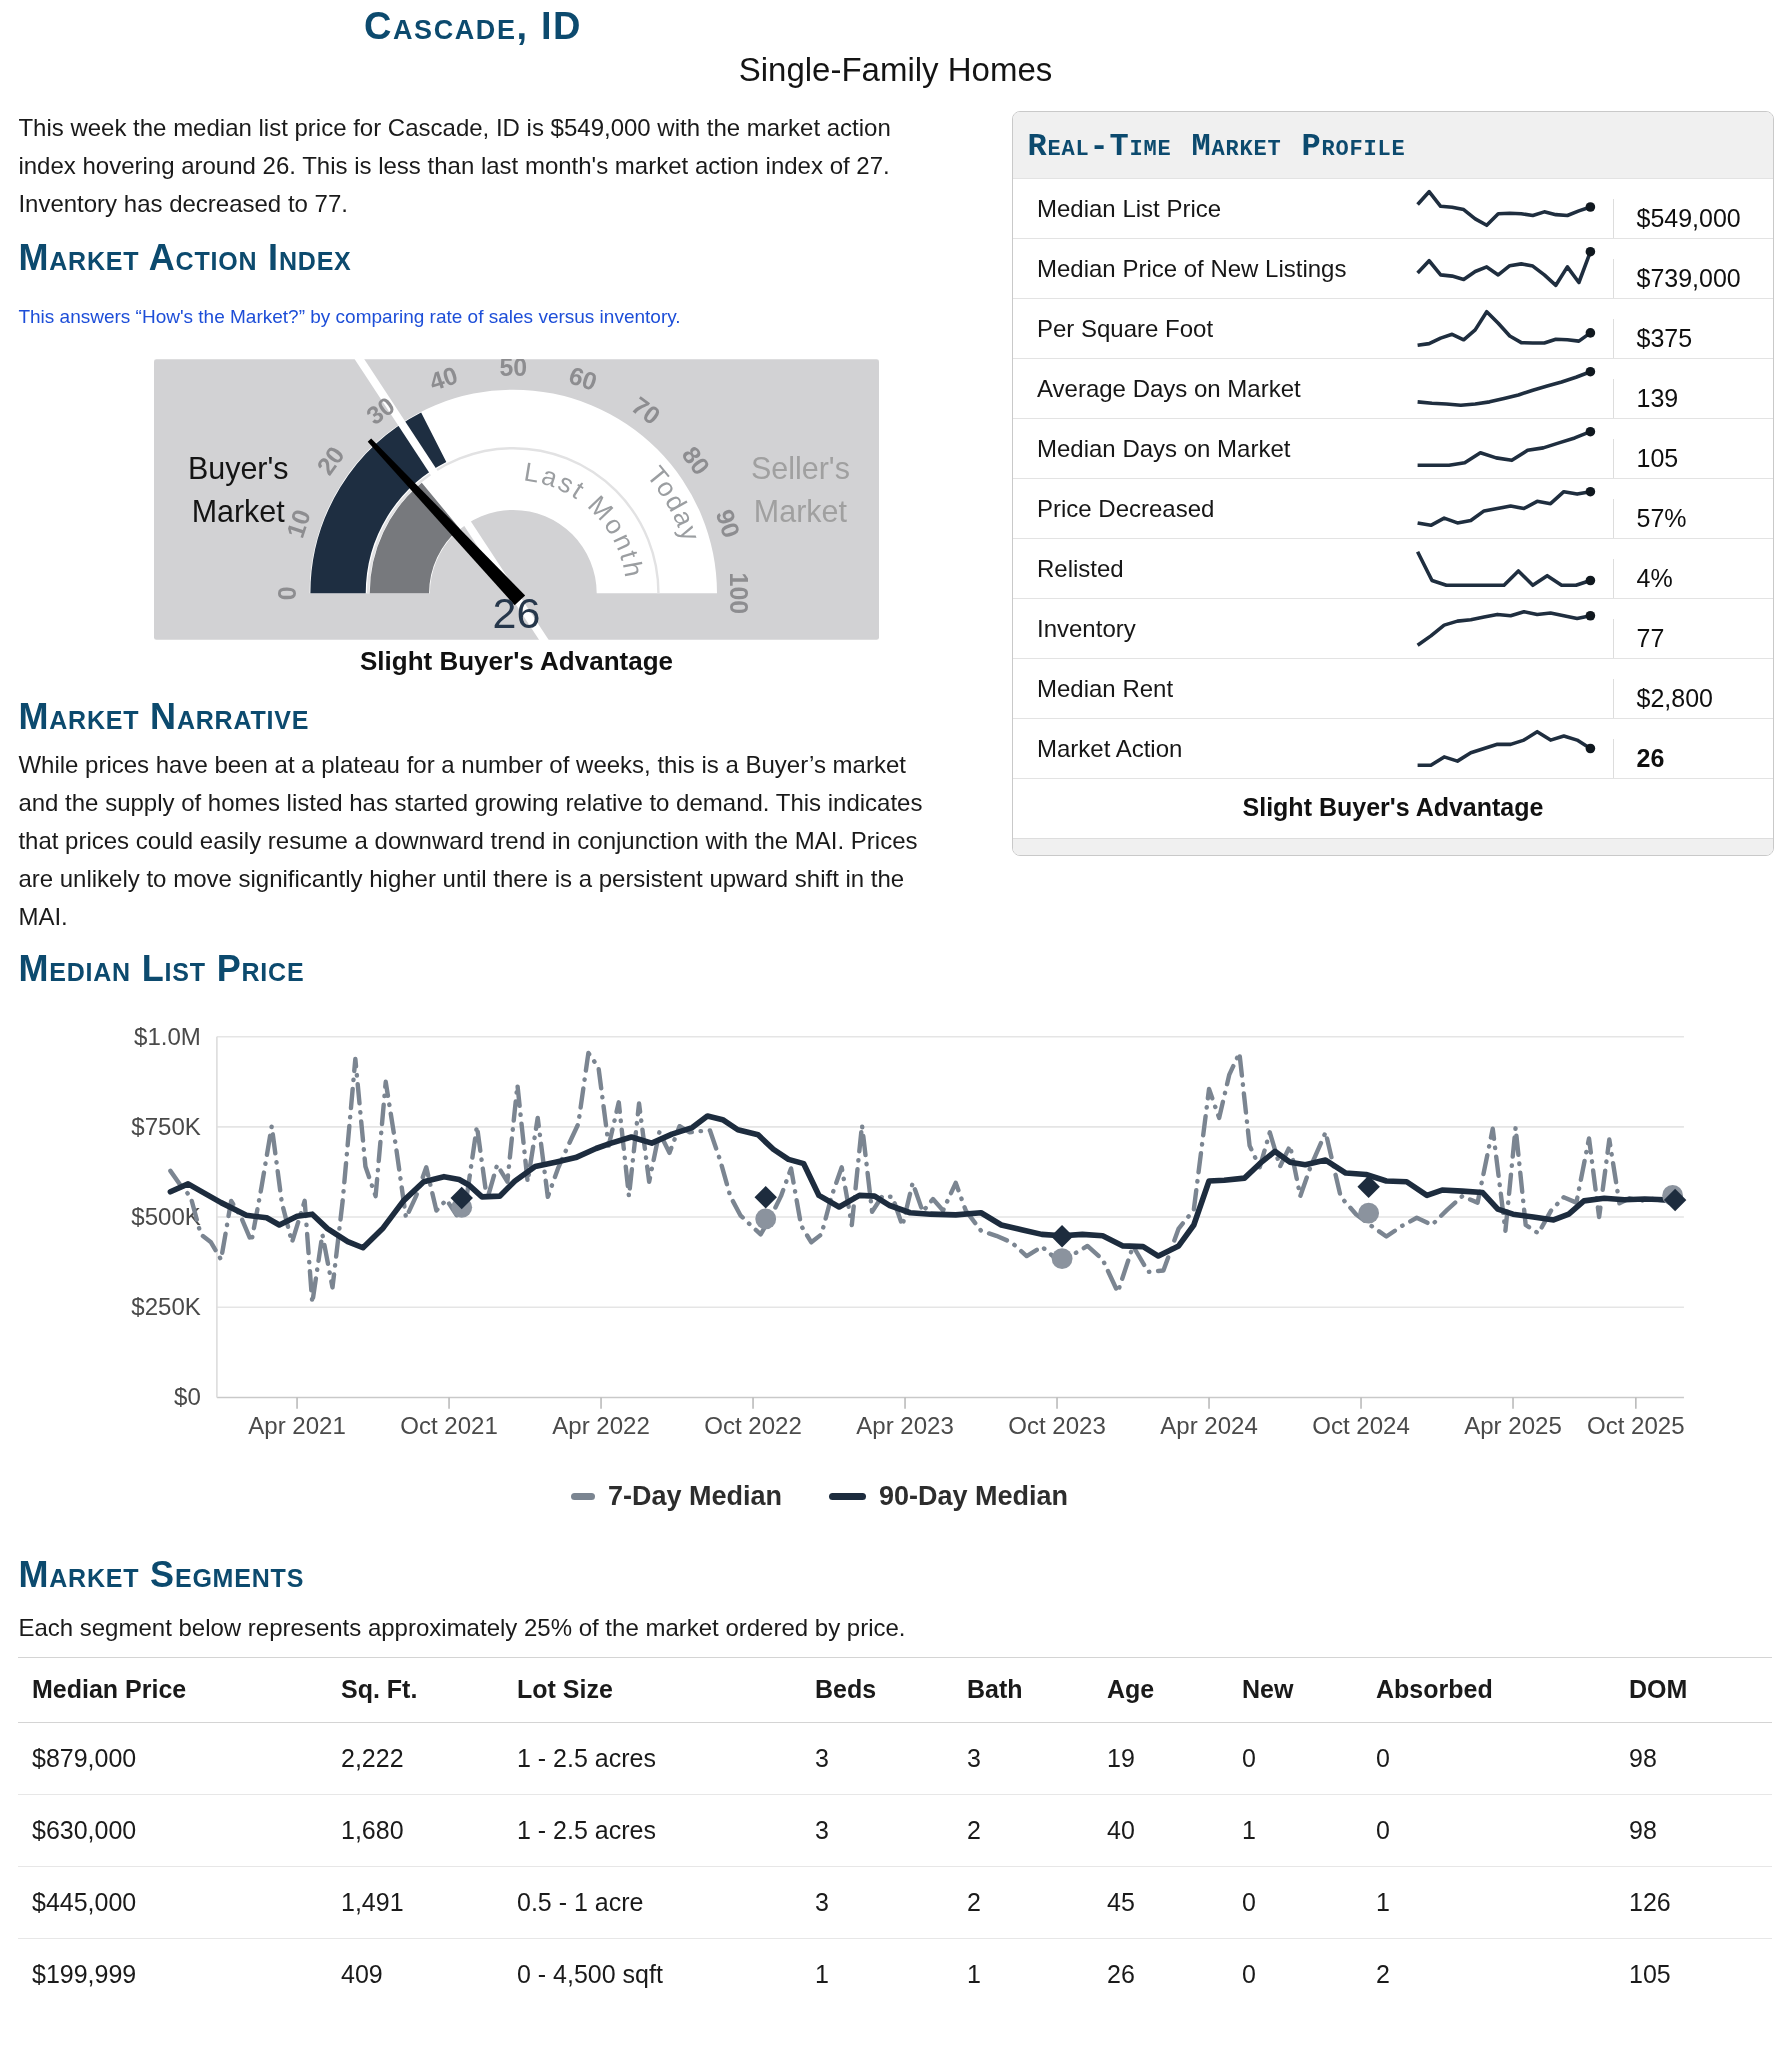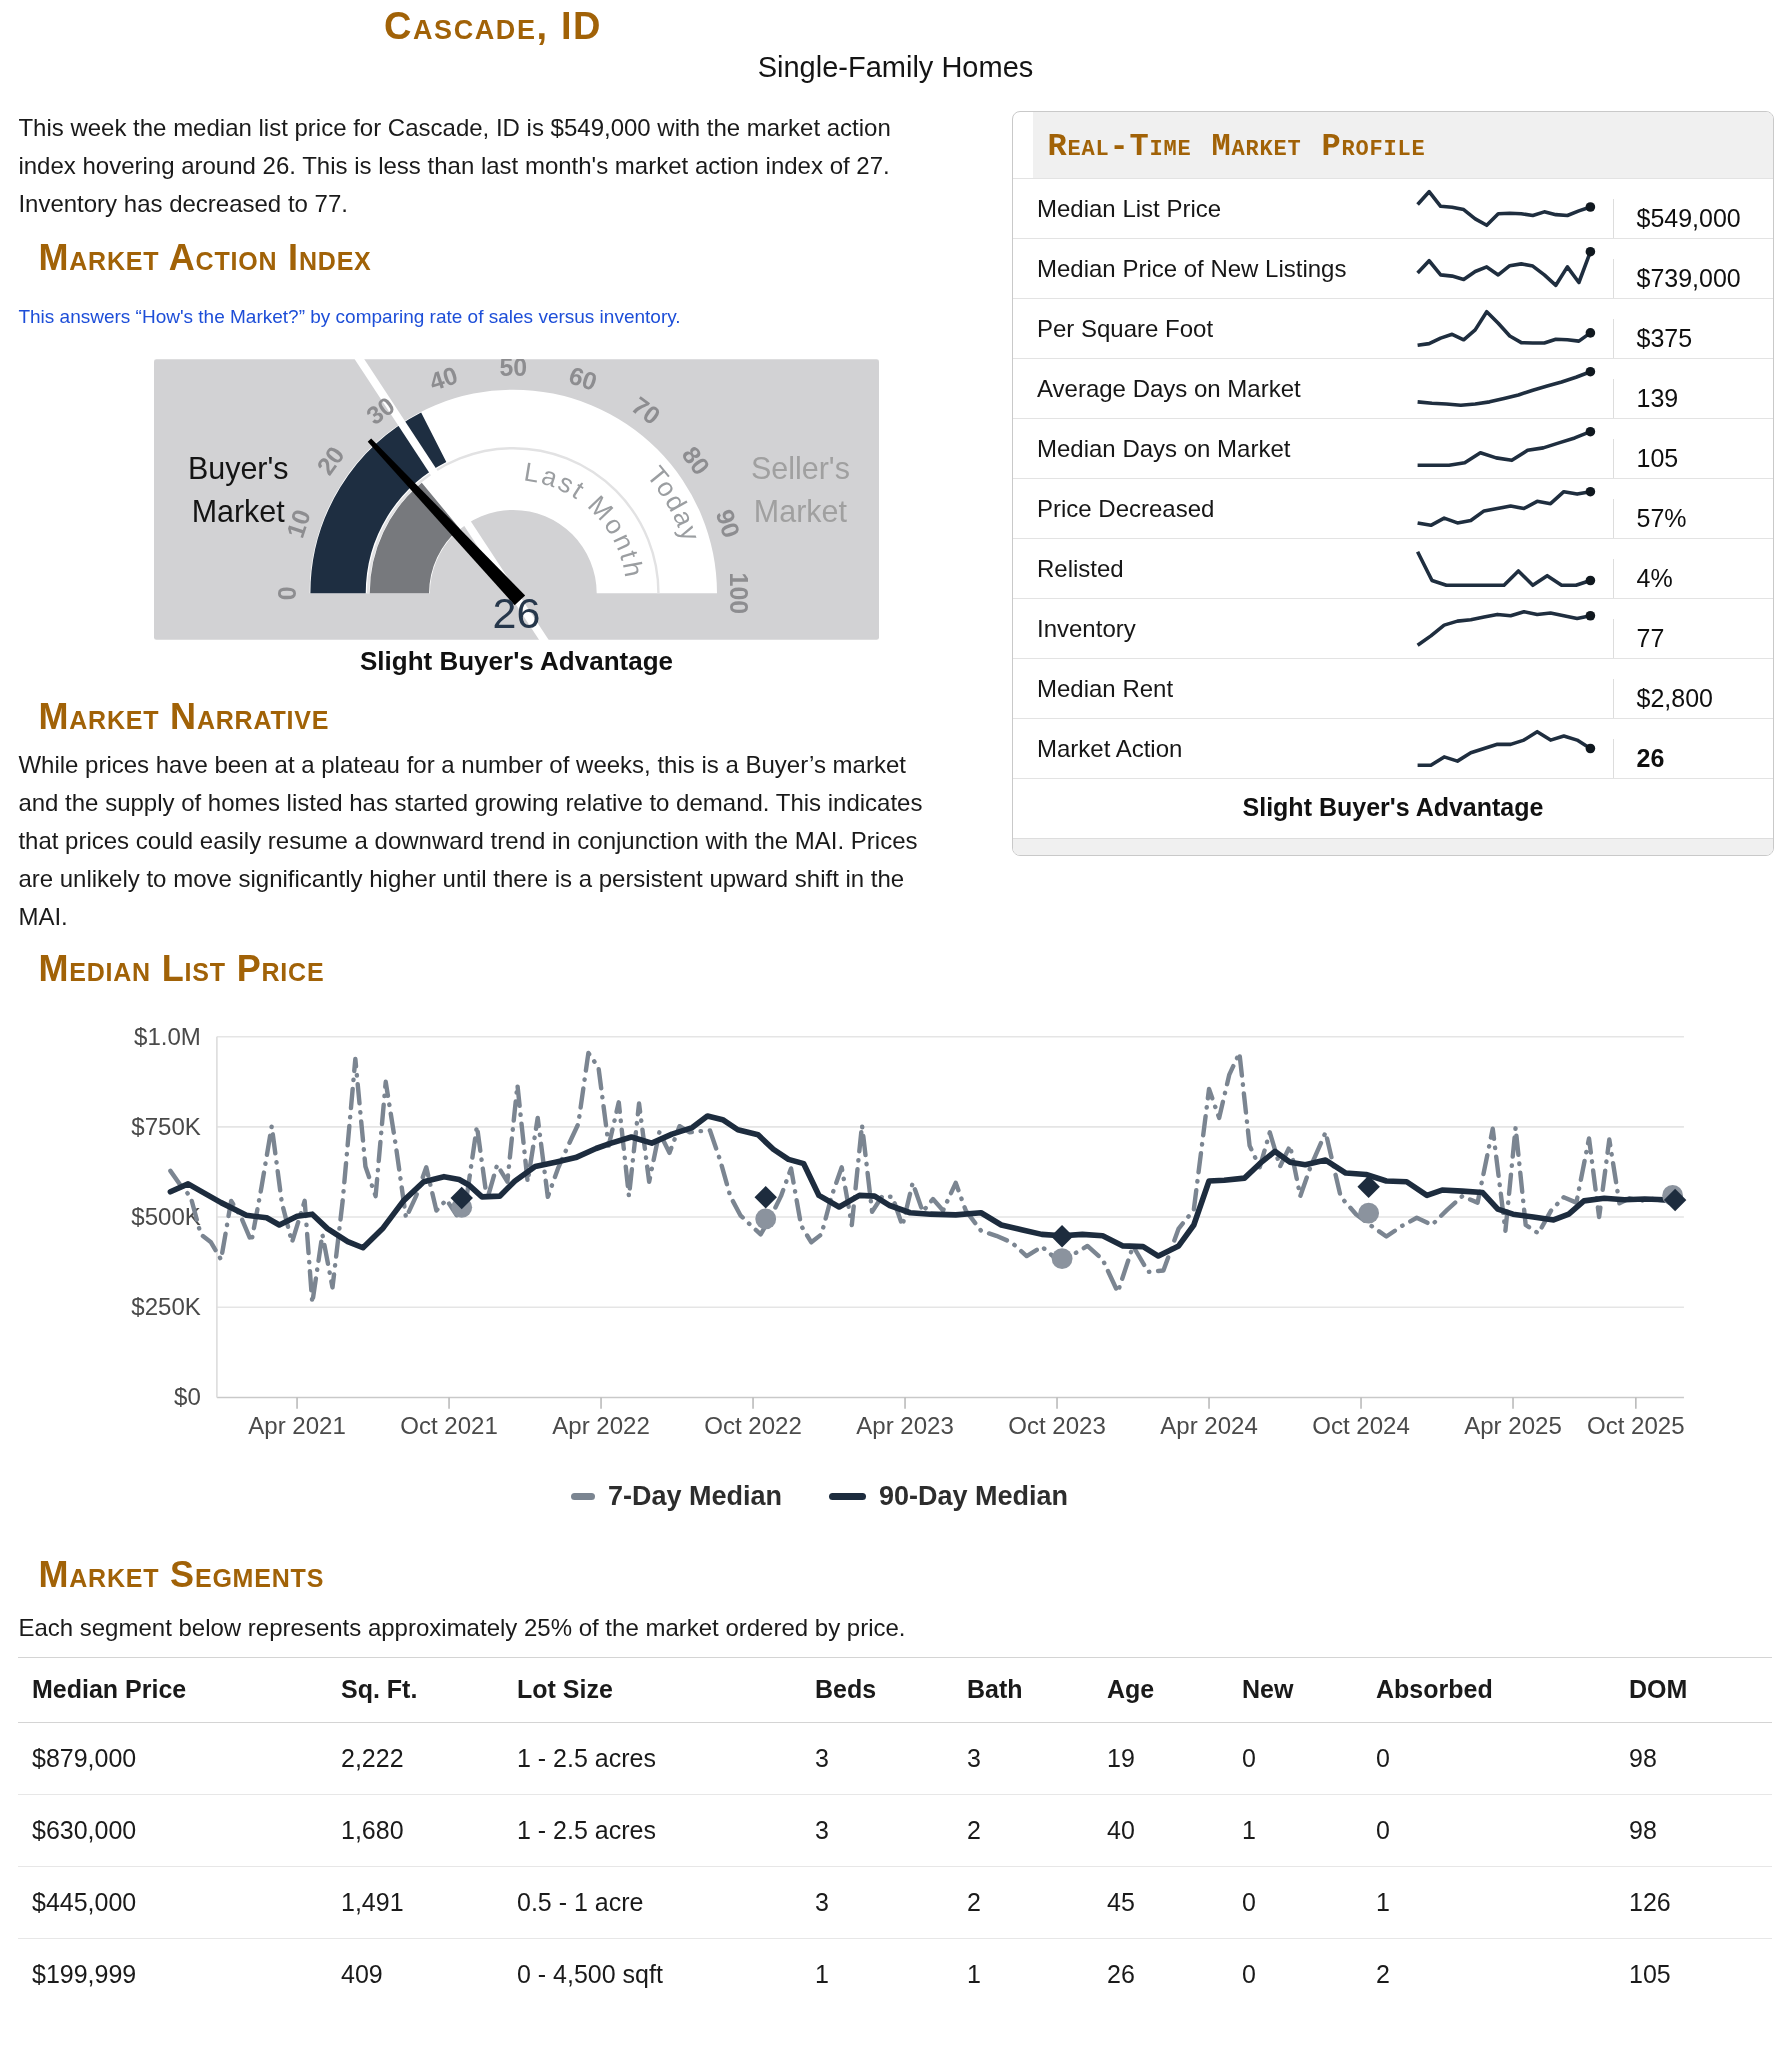--- a/index.html
+++ b/index.html
@@ -2,23 +2,23 @@
 <html style="font-size:13px"><head>
 <meta charset="utf-8">
 <style>
   html,body{margin:0;padding:0;}
   body{
     width:1791px;height:2053px;position:relative;overflow:hidden;
     background:#fff;color:#1a1a1a;
     font-family:"Liberation Sans", sans-serif;
   }
   .abs{position:absolute;}
-  .sc{font-variant:small-caps;font-weight:700;color:#a16207;letter-spacing:0.8px;margin-left:20px;}
+  .sc{font-variant:small-caps;font-weight:700;color:#0c4a6e;letter-spacing:0.8px;}
   #title{left:0;top:4.8px;width:946px;text-align:center;font-size:38px;letter-spacing:1.6px;}
-  #subtitle{left:0;top:51px;width:1791px;text-align:center;font-size:29px;color:#141414;}
+  #subtitle{left:0;top:51px;width:1791px;text-align:center;font-size:33px;color:#141414;}
   #intro{left:18.4px;top:109px;width:918px;font-size:24px;line-height:38px;}
   #mai-heading{left:18.4px;top:237px;font-size:36px;}
   #mai-desc{left:18.4px;top:306px;font-size:19px;color:#1d4ed8;}
   #gauge{left:154px;top:359px;width:725px;height:281px;}
   #gauge-value{left:154px;top:589px;width:725px;text-align:center;font-size:43px;color:#26374b;}
   #gauge-status{left:154px;top:646px;width:725px;text-align:center;font-size:26px;font-weight:700;color:#111;}
   #narr-heading{left:18.4px;top:696px;font-size:36px;}
   #narrative{left:18.4px;top:746px;width:926px;font-size:24px;line-height:38px;}
   #mlp-heading{left:18.4px;top:948px;font-size:36px;}
   #chart{left:0;top:995px;width:1791px;height:481px;}

